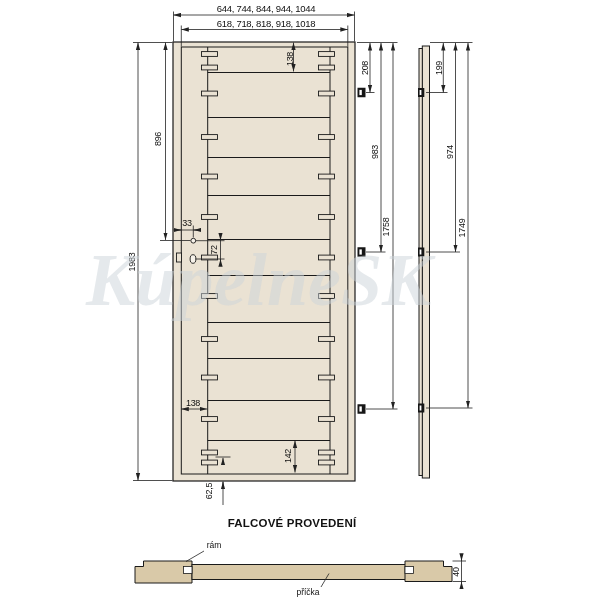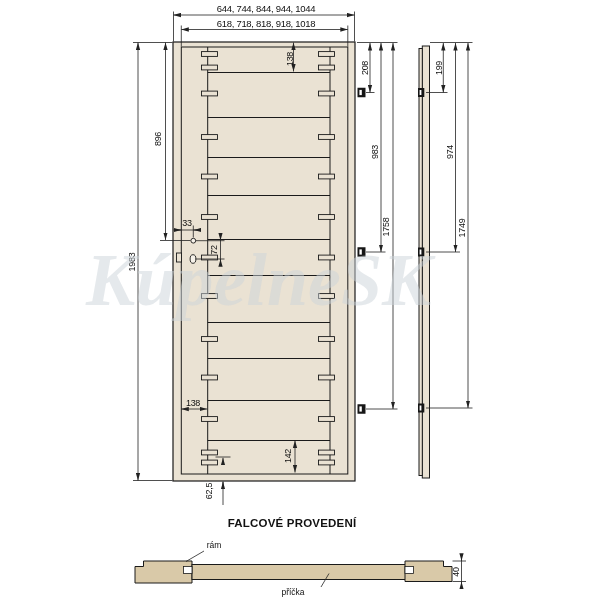--- a/index.html
+++ b/index.html
@@ -153,17 +153,17 @@
   <div class="lbl rot" style="left:365px;top:67.5px;">208</div>
   <div class="lbl rot" style="left:374.5px;top:152px;">983</div>
   <div class="lbl rot" style="left:386px;top:227px;">1758</div>
 
   <div class="lbl rot" style="left:439px;top:68px;">199</div>
   <div class="lbl rot" style="left:450px;top:151.5px;">974</div>
   <div class="lbl rot" style="left:462px;top:227.5px;">1749</div>
 
   <div class="title" style="left:277px;top:517px;">FALCOVÉ PROVEDENÍ</div>
   <div class="small-note" style="left:214px;top:540px;text-align:right;">rám</div>
-  <div class="small-note" style="left:293px;top:587px;">příčka</div>
+  <div class="small-note" style="left:308px;top:587px;">příčka</div>
   <div class="lbl rot" style="left:455.5px;top:571.5px;">40</div>
 
   <div class="watermark" style="left:86px;top:238px;">KúpelneSK</div>
 </div>
 
 </body></html>

